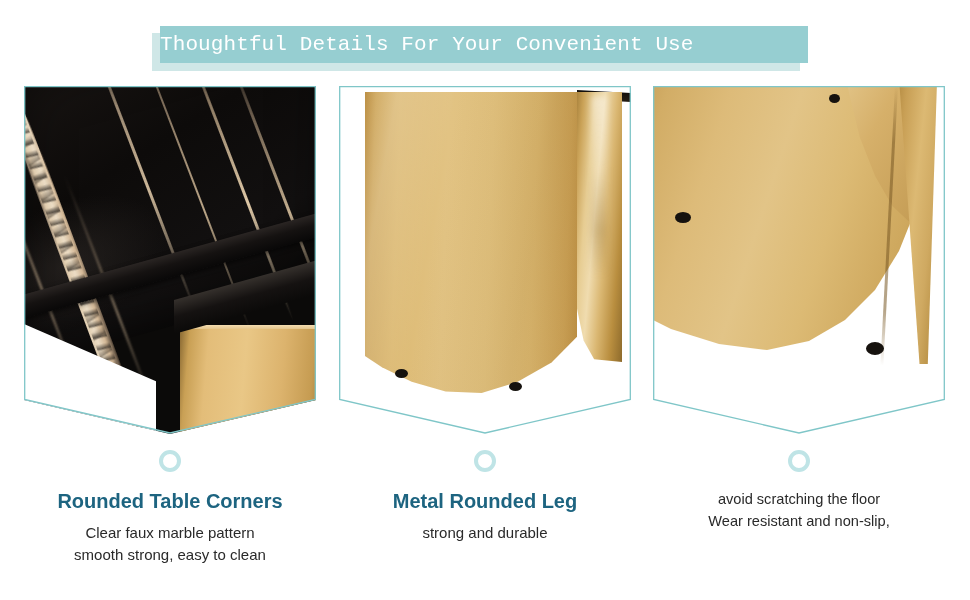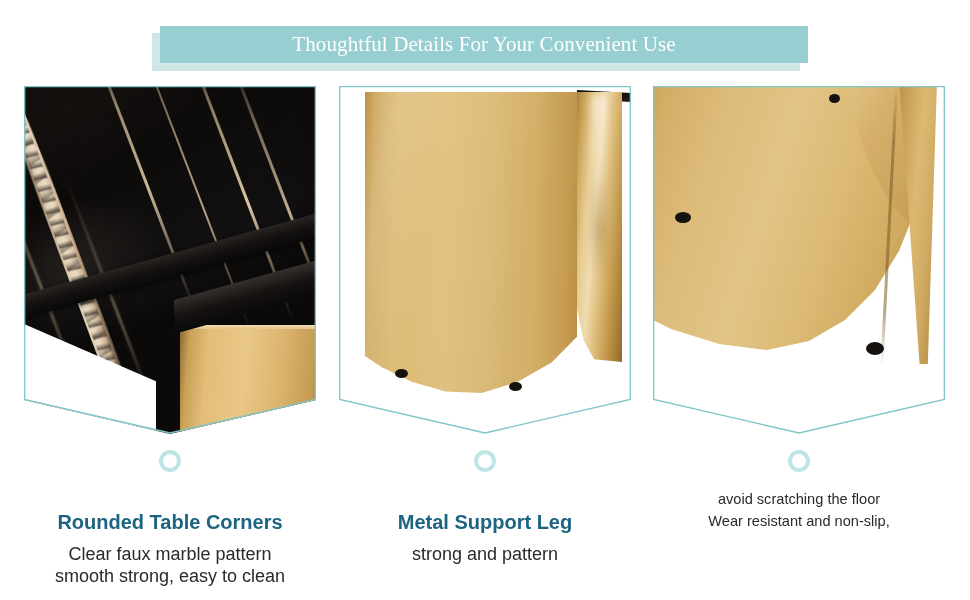--- a/index.html
+++ b/index.html
@@ -39,26 +39,26 @@
     height: 37px;
     background: #96ced1;
   }
   .banner-title {
     position: absolute;
     left: 160px;
     top: 26px;
     width: 648px;
     height: 37px;
     line-height: 37px;
-    text-align: center;
+    text-align: left;
     color: #ffffff;
     font-size: 21px;
     font-weight: normal;
     letter-spacing: 0.1px;
-    font-family: Liberation Serif, serif;
+    font-family: Liberation Mono, monospace;
     white-space: nowrap;
   }
 
   
   .columns {
     position: absolute;
     left: 0;
     top: 86px;
     width: 970px;
     height: 514px;
@@ -342,25 +342,24 @@
     width: 292px;
     text-align: center;
   }
   .cap-title {
     color: #1d6480;
     font-size: 20px;
     font-weight: bold;
     line-height: 26px;
     margin-bottom: 8px;
     white-space: nowrap;
-    margin-top: 21px;
   }
   .cap-line {
     color: #2a2a2a;
-    font-size: 18px;
+    font-size: 15px;
     line-height: 22px;
     white-space: nowrap;
   }
   .col-3 .cap-line { font-size: 14.6px; }
 </style>
 </head>
 <body>
 
 <div class="header-wrap">
   <div class="banner-back"></div>
@@ -428,22 +427,22 @@
           <polygon points="0.7,0.7 291.3,0.7 291.3,313.5 146,347 0.7,313.5" fill="none" stroke="#7fc6c8" stroke-width="1.3"></polygon>
         </svg>
       </div>
     </div>
 
     <div class="ring-row">
       <div class="ring"></div>
     </div>
 
     <div class="caption">
-      <div class="cap-title">Metal Support Leg</div>
-      <div class="cap-line">strong and pattern</div>
+      <div class="cap-title">Metal Rounded Leg</div>
+      <div class="cap-line">strong and durable</div>
     </div>
   </div>
 
   <div class="col col-3">
 
     <div class="panel">
       <div class="panel-clip">
         <div class="photo mat-photo">
           <div class="mat-body"></div>
           <div class="mat-inner-curve"></div>

